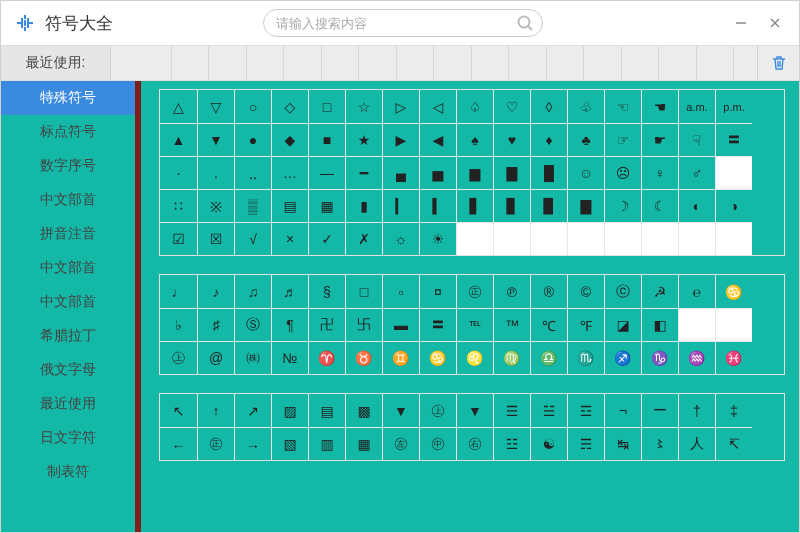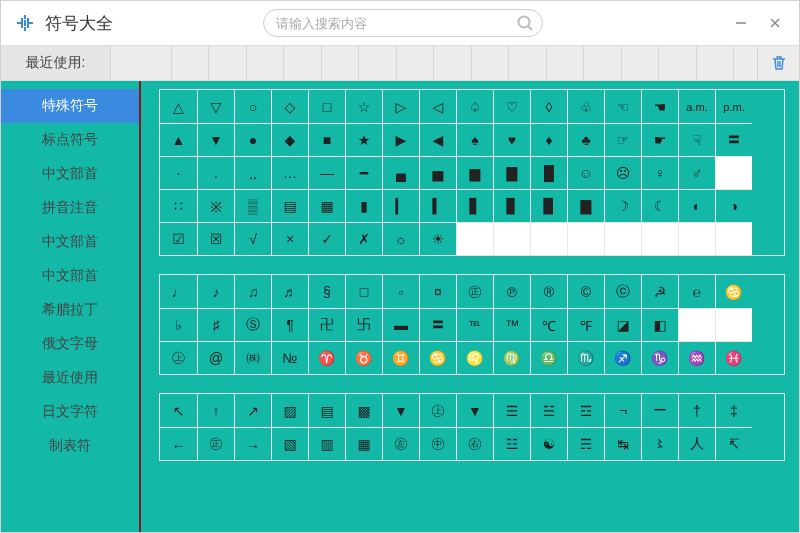--- a/index.html
+++ b/index.html
@@ -17,21 +17,21 @@
   .win-btn { width: 20px; height: 20px; display: flex; align-items: center; justify-content: center; font-size: 16px; cursor: pointer; }
 
   .recentbar { height: 36px; background: #ececec; border-top: 1px solid #ddd; border-bottom: 1px solid #ddd; display: flex; align-items: stretch; gap: 23px; }
   .recent-label { width: 110px; display: flex; align-items: center; justify-content: center; font-size: 14px; color: #444; border-right: 1px solid #d2d2d2; background: #e6e6e6; }
   .recent-slots { flex: 1; display: flex; }
   .recent-slot { flex: 1; border-right: 1px solid #d8d8d8; }
   .trash-wrap { width: 42px; display: flex; align-items: center; justify-content: center; color: #3a8be0; border-left: 1px solid #d2d2d2; }
 
   .body { flex: 1; display: flex; overflow: hidden; }
 
-  .sidebar { width: 140px; border-right: 2px solid #7f1d1d; display: flex; flex-direction: column; padding-top: 8px; }
+  .sidebar { width: 140px; border-right: 6px solid #7f1d1d; display: flex; flex-direction: column; padding-top: 0; }
   .side-item { height: 34px; display: flex; align-items: center; justify-content: center; font-size: 14px; color: #444; cursor: pointer; }
   .side-item.active { background: #3a8be0; color: #fff; }
 
   .content { flex: 1; overflow: auto; padding: 8px 14px 0 18px; }
   .grid { border: 1px solid #e2e2e2; margin-bottom: 18px; }
   .row { display: flex; }
   .row + .row .cell { border-top: 1px solid #e8e8e8; }
   .cell { width: 37px; height: 33px; display: flex; align-items: center; justify-content: center; font-size: 14px; color: #222; cursor: pointer; }
   .cell + .cell { border-left: 1px solid #e8e8e8; }
   .cell.sm { font-size: 11px; }
@@ -116,20 +116,23 @@
     </div>
   </div>
 
   <div class="body">
     <div class="sidebar" id="sidebar">
         <div class="side-item active">
           <span>特殊符号</span>
         </div>
         <div class="side-item">
           <span>标点符号</span>
+        </div>
+        <div class="side-item">
+          <span>数字序号</span>
         </div>
         <div class="side-item">
           <span>中文部首</span>
         </div>
         <div class="side-item">
           <span>拼音注音</span>
         </div>
         <div class="side-item">
           <span>中文部首</span>
         </div>

